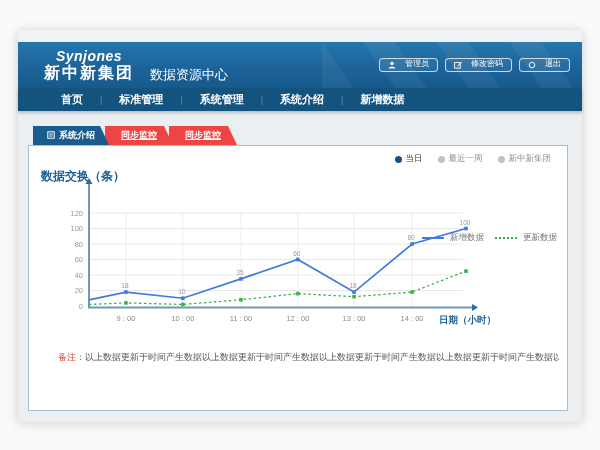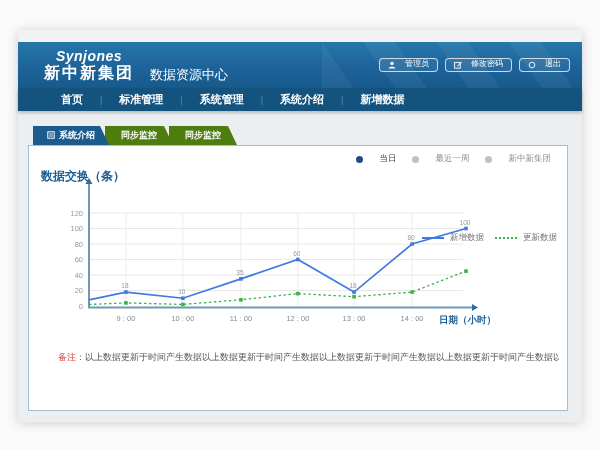--- a/index.html
+++ b/index.html
@@ -30,28 +30,28 @@
   .nav-item { color:#fff; font-size:11px; font-weight:bold; padding:0 17px; cursor:pointer; }
   .nav-sep { color:rgba(255,255,255,.3); font-size:9px; }
 
   
   .content { position:absolute; left:0; top:81px; width:564px; height:311px; background:#eceff2; }
   .tabs { position:absolute; left:15px; top:15px; display:flex; height:19px; }
   .tab { height:19px; display:flex; align-items:center; justify-content:center; gap:4px;
     color:#fff; font-size:9px; font-weight:bold; cursor:pointer;
     clip-path:polygon(0 0, calc(100% - 9px) 0, 100% 100%, 0 100%); }
   .tab.active { width:76px; background:#1a5c8e; z-index:2; }
-  .tab.inactive { width:68px; background:#4d7c0f; margin-left:-4px; z-index:1; }
+  .tab.inactive { width:68px; background:#ef4444; margin-left:-4px; z-index:1;text-decoration:underline; }
   .tab.inactive + .tab.inactive { z-index:0; }
 
   .panel { position:absolute; left:10px; top:34px; width:540px; height:266px; background:#fff;
     border:1px solid #a3bed3; }
 
   .radio-group { position:absolute; top:7px; right:16px; display:flex; gap:15px; align-items:center; }
-  .radio-item { display:flex; align-items:center; gap:17px; font-size:8.5px; color:#8a9099; cursor:pointer; }
+  .radio-item { display:flex; align-items:center; gap:4px; font-size:8.5px; color:#8a9099; cursor:pointer; }
   .radio-item .dot { width:7px; height:7px; border-radius:50%; background:#bcc2c9; }
   .radio-item.selected { color:#444; }
   .radio-item.selected .dot { background:#1d4f86; }
 
   .ylabel { position:absolute; left:12px; top:22px; font-size:12px; font-weight:bold; color:#1b5f97; }
 
   #chart-svg { position:absolute; left:0; top:0; pointer-events:none; }
   #chart-svg text { font-family:"Liberation Sans",sans-serif; }
 
   .legend { position:absolute; right:10px; top:86px; display:flex; flex-direction:row; gap:11px; }

